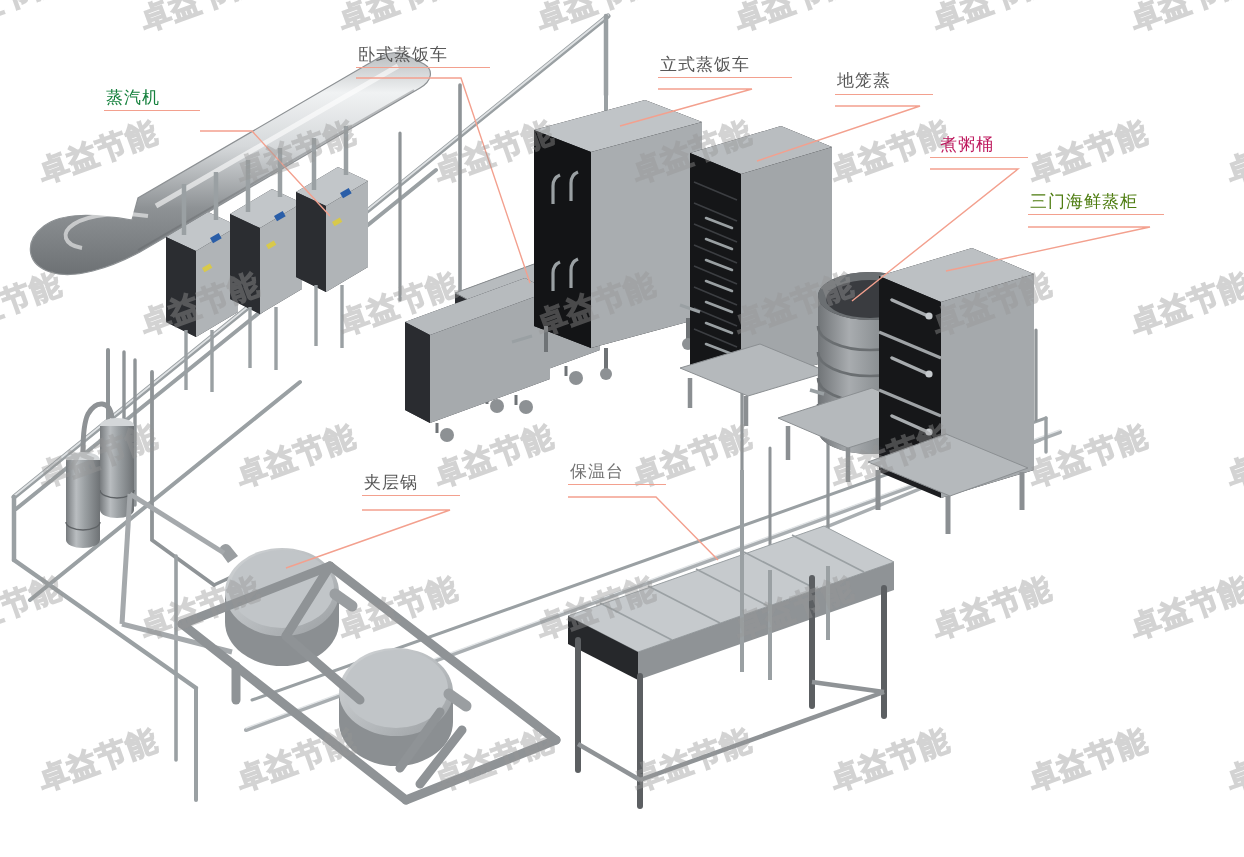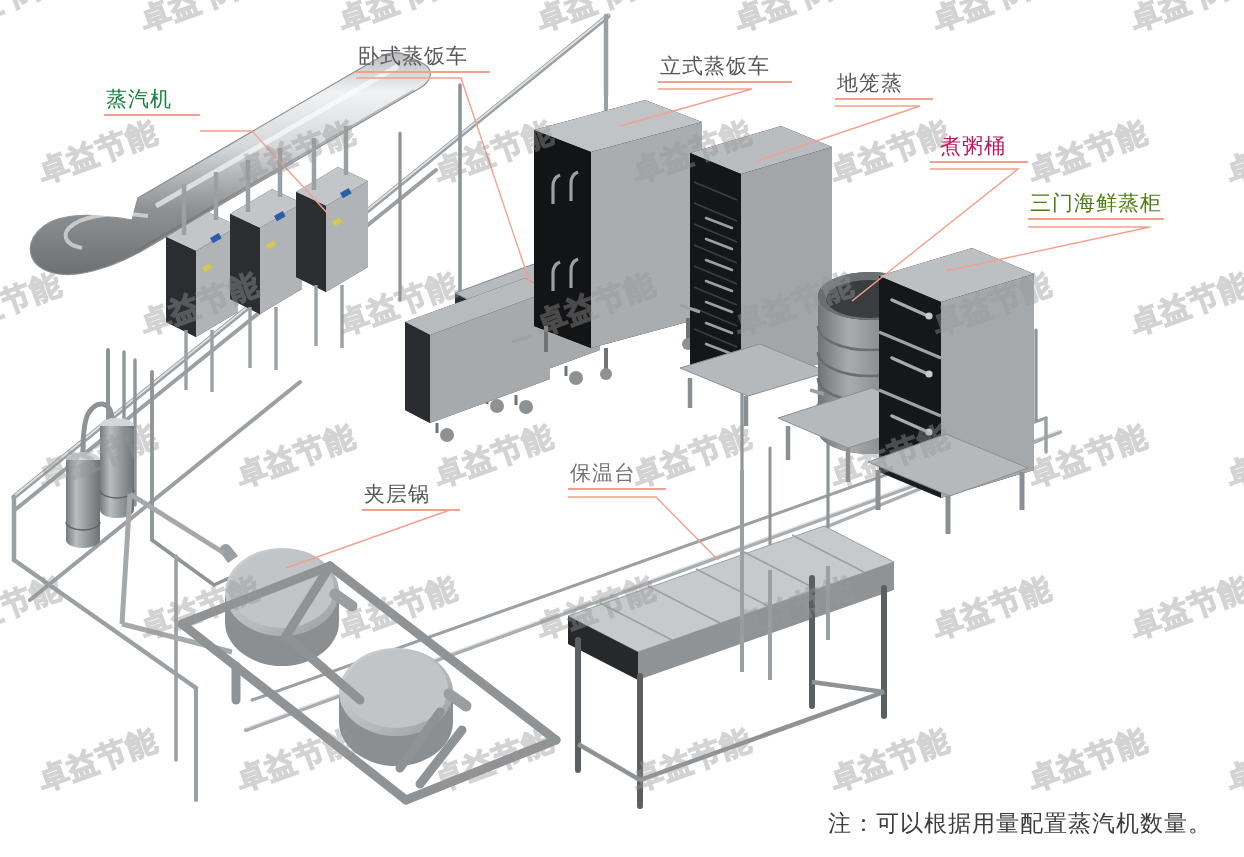--- a/index.html
+++ b/index.html
@@ -7,21 +7,21 @@
   #stage{position:relative;width:1244px;height:857px;background:#ffffff;overflow:hidden;}
   #scene{position:absolute;inset:0;}
   .wm-layer{position:absolute;inset:0;pointer-events:none;z-index:40;}
   .wm{position:absolute;font-size:30px;font-weight:bold;letter-spacing:1px;
       color:rgba(255,255,255,0.0);
       -webkit-text-stroke:1.4px rgba(150,150,150,0.42);
       transform-origin:center;white-space:nowrap;
       font-family:"DejaVu Sans","Liberation Sans",sans-serif;}
   .label{position:absolute;z-index:60;white-space:nowrap;
          font-family:"DejaVu Sans","Liberation Sans",sans-serif;
-         font-size:21px;color:#585858;letter-spacing:1px;line-height:1.1;}
+         font-size:17px;color:#585858;letter-spacing:1px;line-height:1.1;}
   .label.accent{color:#ef4b3c;}
   .label .txt{display:block;padding:0 2px 3px 2px;}
   .label .rule{display:block;height:1.6px;background:#f3a08e;width:100%;}
   .label.accent .rule{background:#f3a08e;}
   .note{position:absolute;z-index:60;font-size:23px;color:#3b3b3b;letter-spacing:1px;
         font-family:"DejaVu Sans","Liberation Sans",sans-serif;white-space:nowrap;}
 </style>
 </head>
 <body>
 
@@ -395,36 +395,35 @@
       </div>
       <div class="label" style="left: 356px; top: 45px; width: 134px;">
         <span class="txt" style="color: rgb(88, 88, 88);">卧式蒸饭车</span>
         <span class="rule" style="background: rgb(243, 160, 142);"></span>
       </div>
       <div class="label" style="left: 658px; top: 55px; width: 134px;">
         <span class="txt" style="color: rgb(88, 88, 88);">立式蒸饭车</span>
         <span class="rule" style="background: rgb(243, 160, 142);"></span>
       </div>
       <div class="label" style="left: 835px; top: 72px; width: 98px;">
-        <span class="txt" style="color: rgb(88, 88, 88);">地笼蒸</span>
+        <span class="txt" style="color: rgb(88, 88, 88); font-family: Liberation Serif, serif;">地笼蒸</span>
         <span class="rule" style="background: rgb(243, 160, 142);"></span>
       </div>
       <div class="label" style="left: 930px; top: 135px; width: 98px;">
         <span class="txt" style="color: #be185d; margin-left: 8px;">煮粥桶</span>
         <span class="rule" style="background: rgb(243, 160, 142);"></span>
       </div>
       <div class="label" style="left: 1028px; top: 192px; width: 136px;">
         <span class="txt" style="color: #4d7c0f;">三门海鲜蒸柜</span>
         <span class="rule" style="background: rgb(243, 160, 142);"></span>
       </div>
-      <div class="label" style="left: 362px; top: 483px; width: 98px;">
+      <div class="label" style="left: 362px; top: 473px; width: 98px;">
         <span class="txt" style="color: rgb(88, 88, 88);">夹层锅</span>
         <span class="rule" style="background: rgb(243, 160, 142);"></span>
       </div>
       <div class="label" style="left: 568px; top: 462px; width: 98px;">
         <span class="txt" style="color: #737373;">保温台</span>
         <span class="rule" style="background: rgb(243, 160, 142);"></span>
       </div>
     </div>
 
-  <div class="note" style="left:828px; top:808px;">注：可以根据用量配置蒸汽机数量。</div>
 
 </div>
 
 </body></html>

